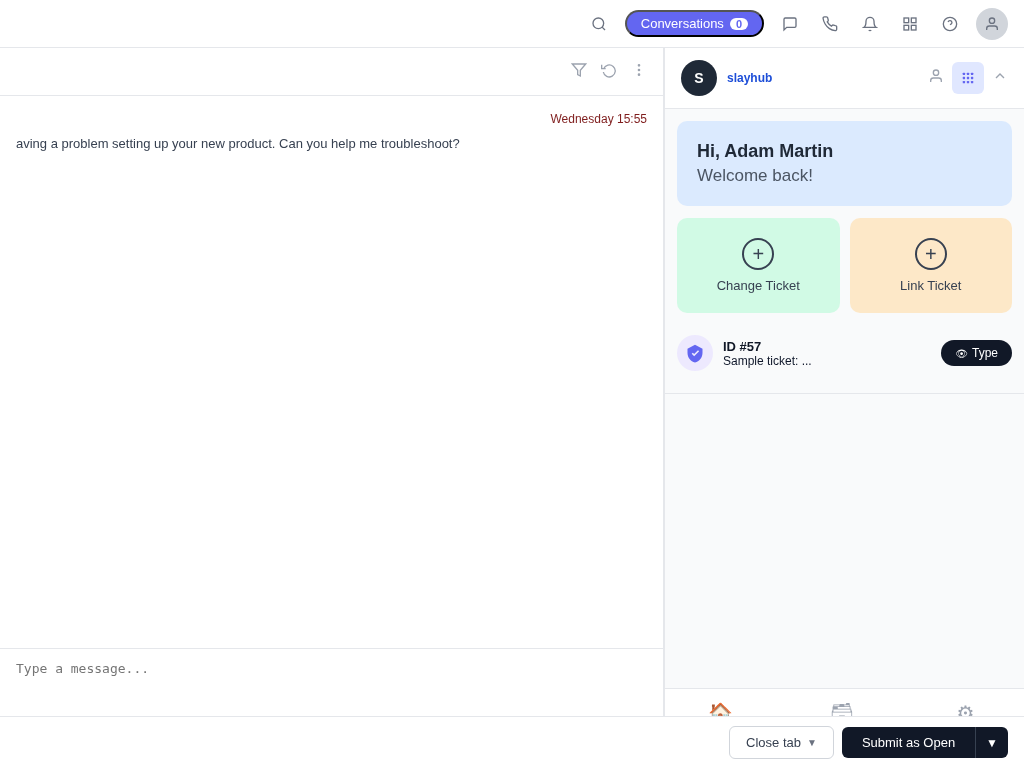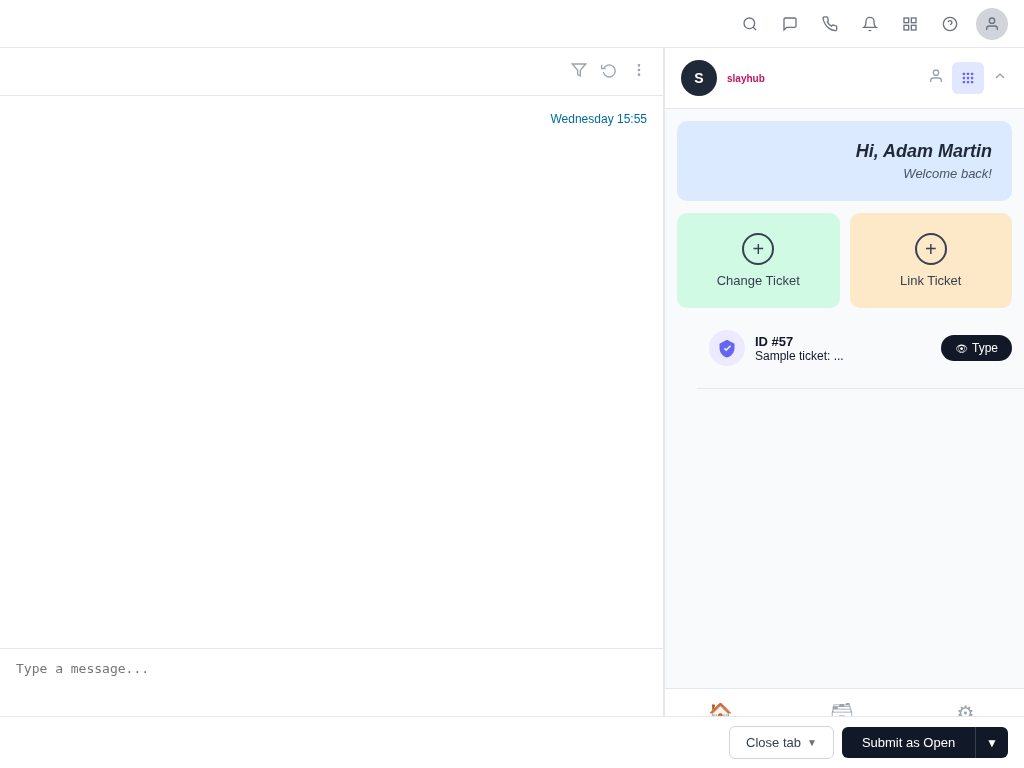--- a/index.html
+++ b/index.html
@@ -83,21 +83,21 @@
 
     .chat-messages {
       flex: 1;
       padding: 16px;
       overflow-y: auto;
       display: flex;
       flex-direction: column;
     }
     .timestamp {
       text-align: right;
-      color: #0369a1;
+      color: #7f1d1d;
       font-size: 12px;
       margin-bottom: 8px;
     }
     .message-bubble {
       max-width: 80%;
       font-size: 13px;
       color: #374151;
       line-height: 1.5;
     }
 
@@ -151,35 +151,34 @@
     }
     .agent-avatar {
       width: 36px; height: 36px;
       border-radius: 50%;
       background: #1f2937;
       color: #fff;
       display: flex; align-items: center; justify-content: center;
       font-size: 14px; font-weight: 700;
     }
     .agent-name {
-      font-size: 10px; font-weight: 600; color: #be185d;
+      font-size: 12px; font-weight: 600; color: #1d4ed8;
     }
     .collapse-icon { color: #9ca3af; font-size: 16px; cursor: pointer; }
 
     
     .welcome-box {
       background: #dbeafe;
       margin: 12px;
       border-radius: 10px;
       padding: 20px;
-      text-align: right;
-      font-style: italic;
+      text-align: left;
     }
     .welcome-title { font-size: 18px; font-weight: 700; color: #1f2937; }
-    .welcome-subtitle { font-size: 13px; color: #4b5563; margin-top: 4px; }
+    .welcome-subtitle { font-size: 17px; color: #4b5563; margin-top: 4px; }
 
     
     .action-buttons {
       display: flex;
       gap: 10px;
       padding: 0 12px 12px;
     }
     .action-btn {
       flex: 1;
       border-radius: 10px;
@@ -201,21 +200,20 @@
       display: flex; align-items: center; justify-content: center;
       font-size: 20px; font-weight: 300; color: #374151;
     }
     .btn-create { background: #d1fae5; color: #374151; }
     .btn-link { background: #fde8c8; color: #374151; }
 
     
     .ticket-section {
       padding: 0 12px 12px;
       border-bottom: 1px solid #e5e7eb;
-      margin-left: 32px;
     }
     .ticket-item {
       display: flex;
       align-items: center;
       gap: 10px;
       padding: 10px 0;
     }
     .ticket-shield {
       width: 36px; height: 36px;
       background: #ede9fe;
@@ -332,20 +330,24 @@
 </head>
 <body>
 
 <nav class="top-nav">
   <span class="nav-icon">
     <svg width="16" height="16" viewBox="0 0 24 24" fill="none" stroke="currentColor" stroke-width="2">
         <circle cx="11" cy="11" r="8"></circle>
         <line x1="21" y1="21" x2="16.65" y2="16.65"></line>
       </svg>
   </span>
+  <button class="conversations-badge">
+    <span>Conversations</span>
+    <span class="badge-count">0</span>
+  </button>
   <span class="nav-icon">
     <svg width="16" height="16" viewBox="0 0 24 24" fill="none" stroke="currentColor" stroke-width="2">
         <path d="M21 15a2 2 0 0 1-2 2H7l-4 4V5a2 2 0 0 1 2-2h14a2 2 0 0 1 2 2z"></path>
       </svg>
   </span>
   <span class="nav-icon">
     <svg width="16" height="16" viewBox="0 0 24 24" fill="none" stroke="currentColor" stroke-width="2">
         <path d="M22 16.92v3a2 2 0 0 1-2.18 2 19.79 19.79 0 0 1-8.63-3.07A19.5 19.5 0 0 1 4.69 12 19.79 19.79 0 0 1 1.61 3.4 2 2 0 0 1 3.6 1.22h3a2 2 0 0 1 2 1.72c.127.96.361 1.903.7 2.81a2 2 0 0 1-.45 2.11L7.91 8.81a16 16 0 0 0 6.29 6.29l.95-.95a2 2 0 0 1 2.11-.45c.907.339 1.85.573 2.81.7A2 2 0 0 1 22 16.92z"></path>
       </svg>
   </span>
@@ -396,20 +398,21 @@
       <span class="tool-icon">
         <svg width="16" height="16" viewBox="0 0 24 24" fill="none" stroke="currentColor" stroke-width="2">
             <circle cx="12" cy="5" r="1"></circle>
             <circle cx="12" cy="12" r="1"></circle>
             <circle cx="12" cy="19" r="1"></circle>
           </svg>
       </span>
     </div>
     <div class="chat-messages">
       <div class="timestamp">Wednesday 15:55</div>
+      <div class="message-bubble">aving a problem setting up your new product. Can you help me troubleshoot?</div>
     </div>
     <div class="chat-input-area">
       <textarea class="chat-input" placeholder="Type a message..." style=""></textarea>
       <div class="chat-input-footer">
         <span class="edit-icon">
           <svg width="14" height="14" viewBox="0 0 24 24" fill="none" stroke="currentColor" stroke-width="2">
               <path d="M11 4H4a2 2 0 0 0-2 2v14a2 2 0 0 0 2 2h14a2 2 0 0 0 2-2v-7"></path>
               <path d="M18.5 2.5a2.121 2.121 0 0 1 3 3L12 15l-4 1 1-4 9.5-9.5z"></path>
             </svg>
         </span>

